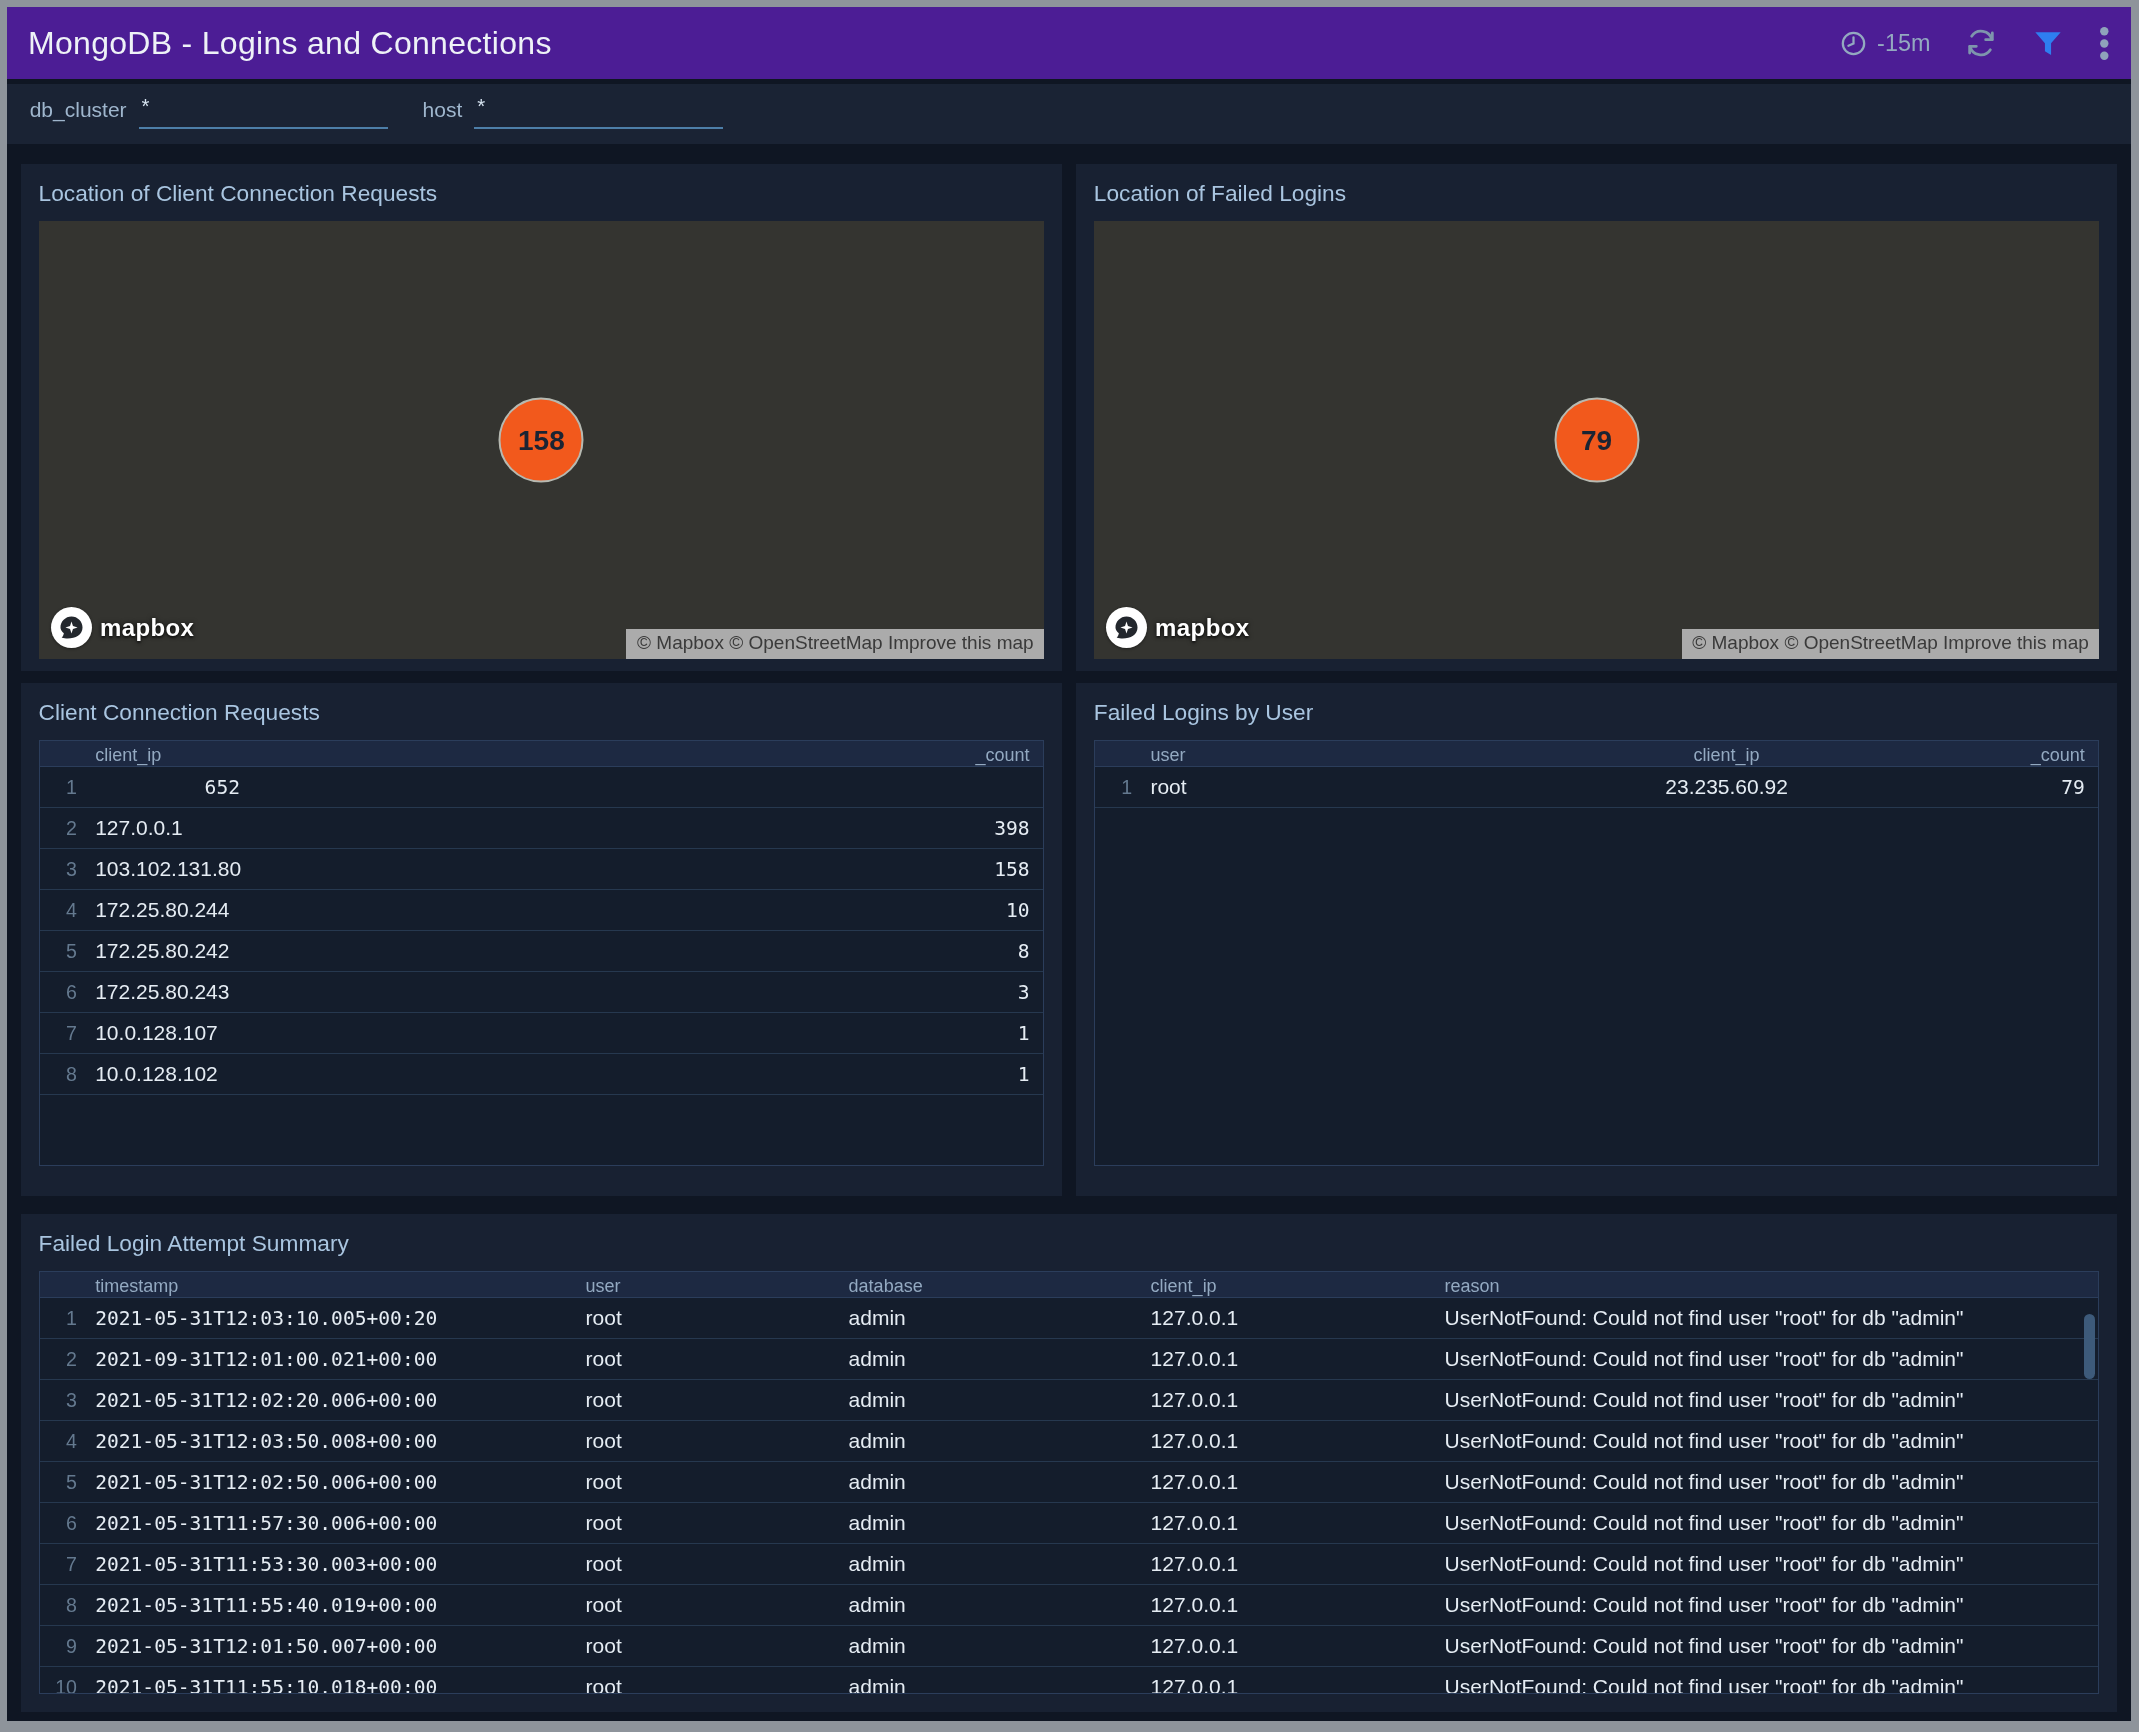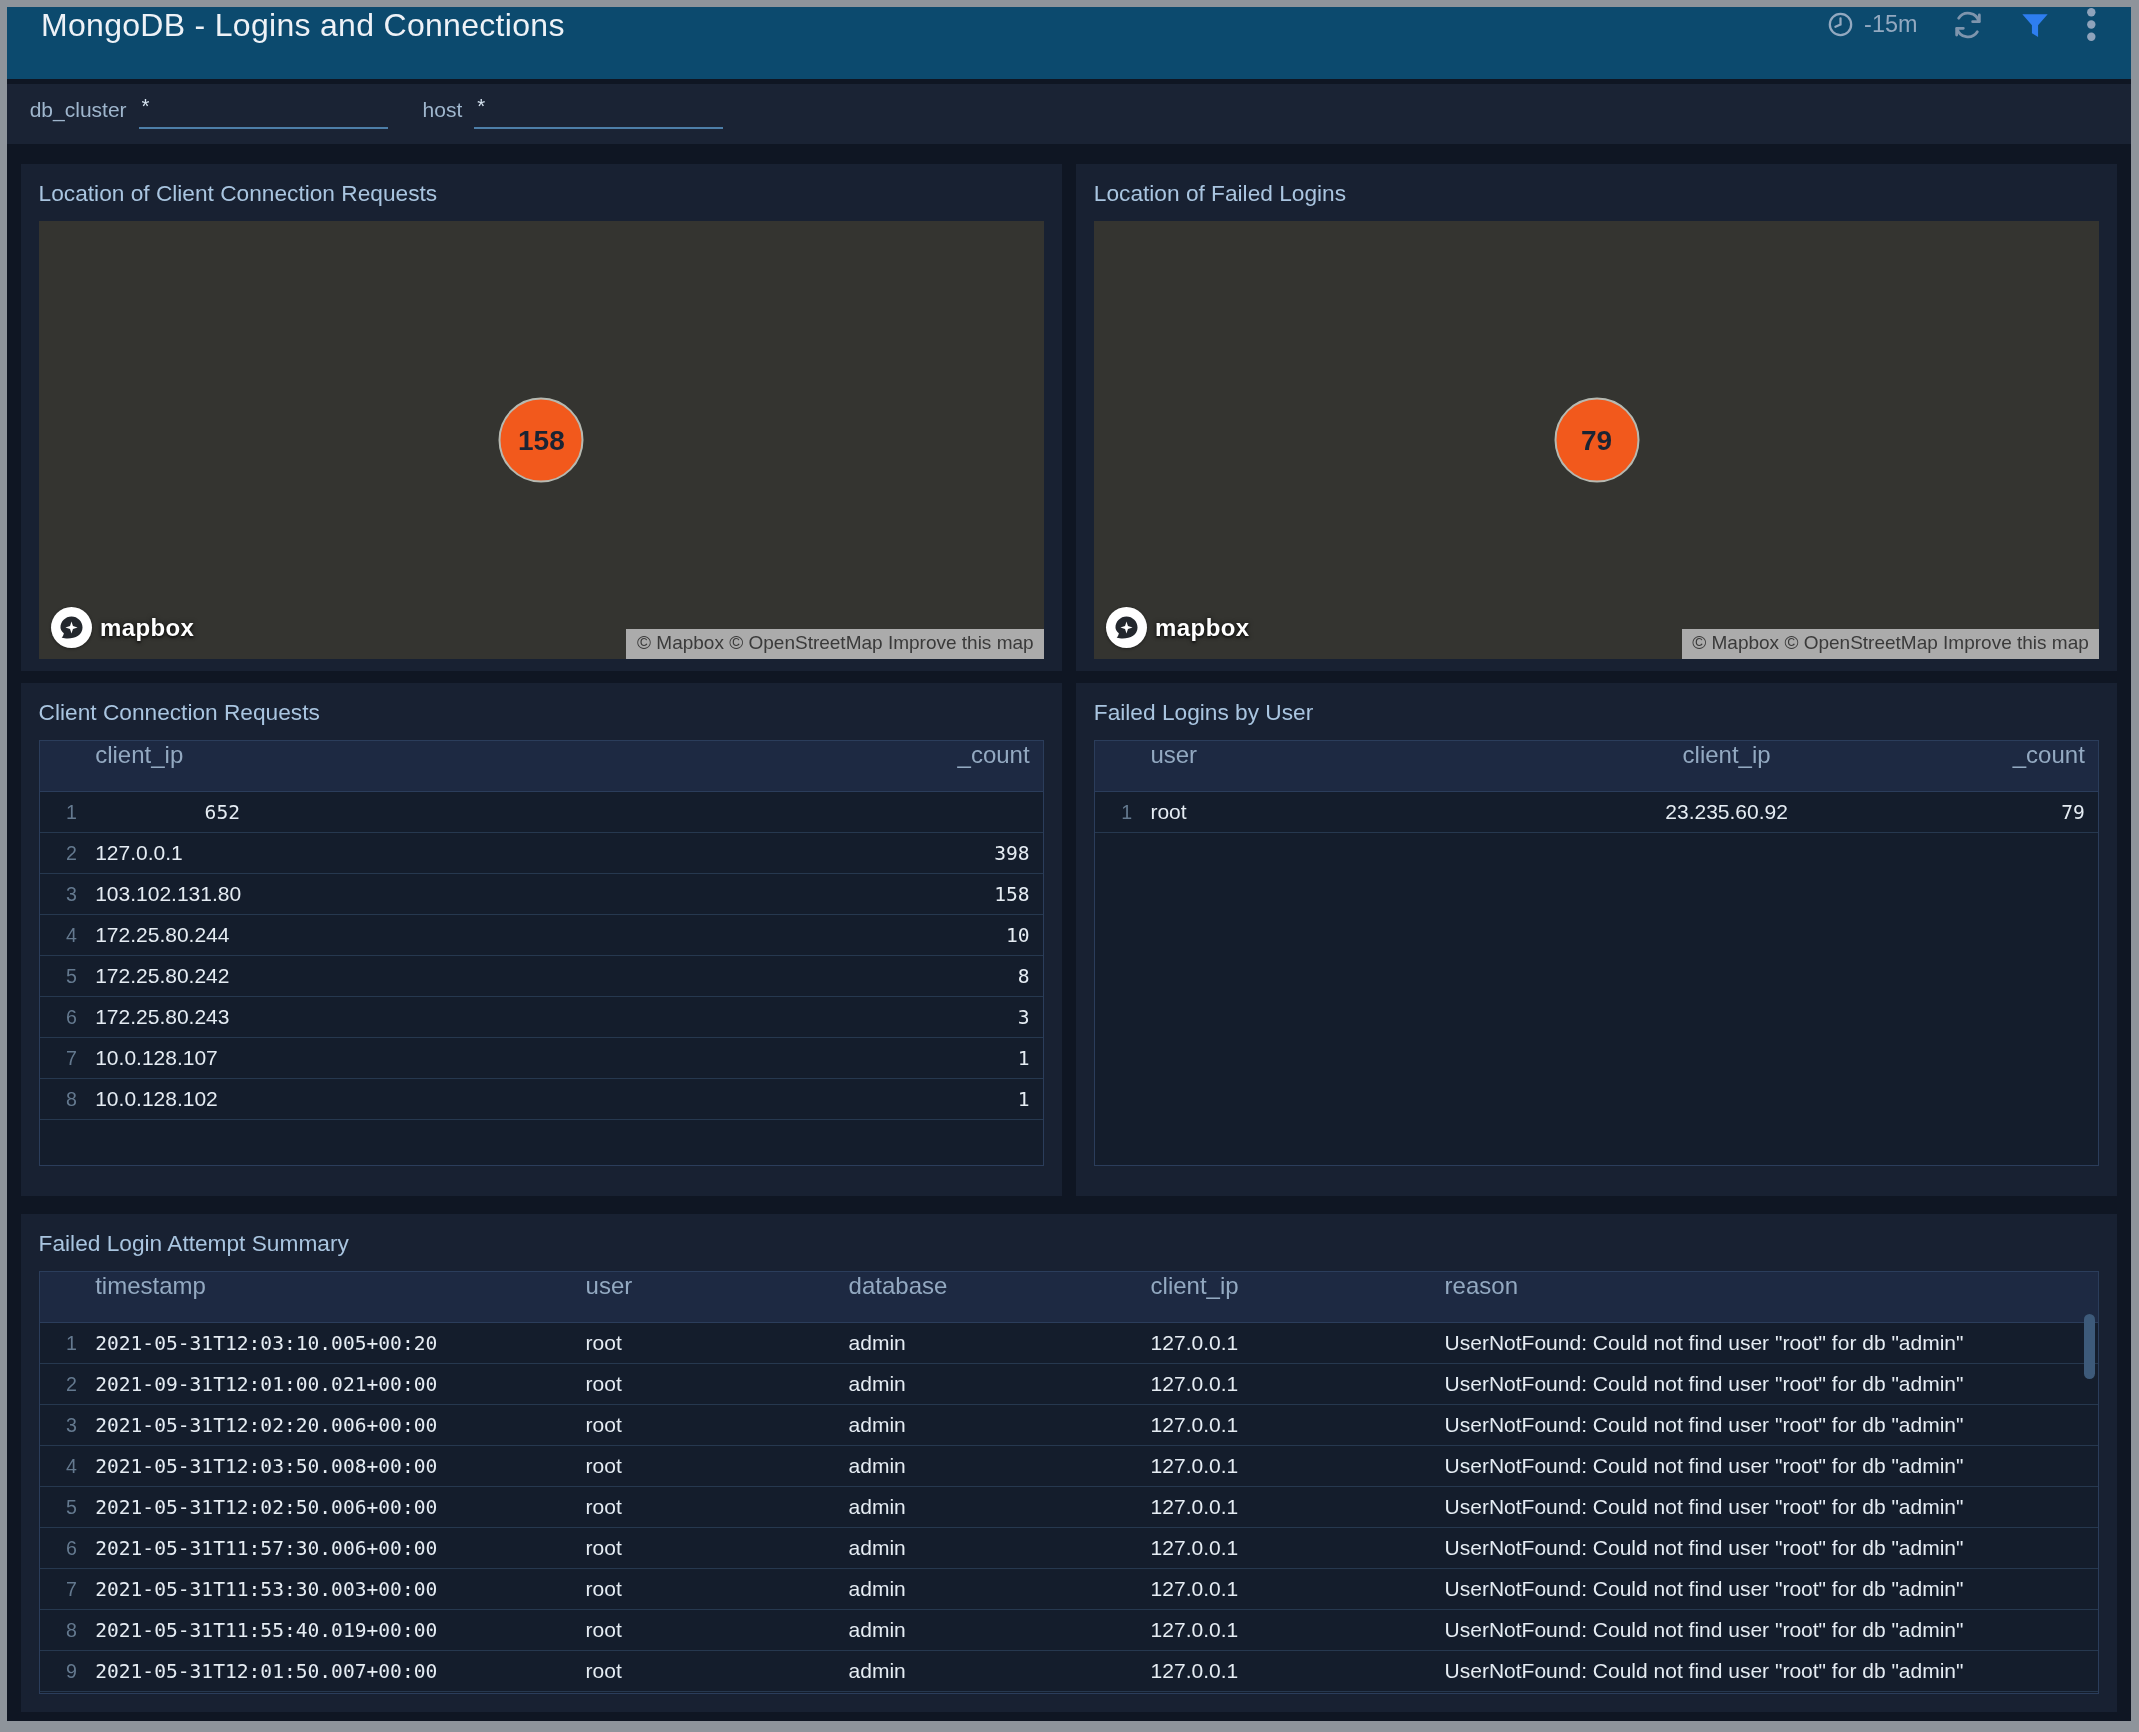--- a/index.html
+++ b/index.html
@@ -3,21 +3,21 @@
 <meta charset="utf-8">
 <style>
   * { margin:0; padding:0; box-sizing:border-box; }
   html,body { background:#8e949b; font-family:"Liberation Sans", sans-serif; }
   .frame {
     width:2140px; height:1732px;
     border:7.6px solid #8e949b; border-right-width:9.8px; border-bottom-width:11.3px;
     background:#0f1623; overflow:hidden; display:flex; flex-direction:column;
   }
   
-  .hdr { flex:none; height:72px; background:#0c4a6e; display:flex; align-items:flex-start; padding:0 34px; }
+  .hdr { flex:none; height:72px; background:#4c1d95; display:flex; align-items:center; padding:0 21px; }
   .hdr-title { font-size:32px; font-weight:400; color:#eef2f7; letter-spacing:0.3px; }
   .hdr-controls { margin-left:auto; display:flex; align-items:center; gap:35px; color:#7e95ad; }
   .time-range { display:flex; align-items:center; gap:9.8px; color:#93a9c0; font-size:23.4px; cursor:pointer; }
   .ico { display:block; }
   .icon-btn { background:none; border:none; cursor:pointer; color:#7e95ad; display:flex; align-items:center; }
   
   .filter-bar { flex:none; margin-top:5.3px; height:60px; background:#1a2334; display:flex; align-items:flex-start; padding:9px 22.7px 0; gap:35px; }
   .filter { display:flex; align-items:flex-start; gap:12px; }
   .filter-label { font-size:21px; color:#9fb6cd; padding-top:4.5px;text-align:center; }
   .filter-input { width:249px; background:transparent; border:none; border-bottom:2.3px solid #4d7ea8; outline:none;
@@ -41,22 +41,22 @@
   .mapbox-pin { width:41px; height:41px; background:#fff; border-radius:50%; display:flex; align-items:center; justify-content:center;
                 box-shadow:0 0.8px 3px rgba(0,0,0,0.45); }
   .mapbox-word { font-size:24px; font-weight:700; color:#fff; letter-spacing:0.4px;
                  text-shadow:0 0 5.3px rgba(0,0,0,0.65), 0 1.5px 2.3px rgba(0,0,0,0.5); }
   .attribution { position:absolute; right:0; bottom:0; background:rgba(178,178,178,0.95); color:#3a3a3a;
                  font-size:19px; padding:3px 10.6px 5.3px; cursor:pointer; }
   
   .data-table { border:1.5px solid #2b3d5b; background:#141d2c; position:relative; overflow:hidden; }
   .h-fixed { height:426px; }
   .h-summary { height:423px; }
-  .thead { display:flex; align-items:flex-start; height:51px; background:#1d2942; border-bottom:1.5px solid #2b3d5b;
-           color:#93a9c1; font-size:24px; }
+  .thead { display:flex; align-items:flex-end; height:26px; background:#1d2942; border-bottom:1.5px solid #2b3d5b;
+           color:#93a9c1; font-size:18px; }
   .trow { display:flex; align-items:center; height:41px; border-bottom:1.5px solid #26384f; color:#e5ecf3; font-size:21px; }
   .tnum { flex:none; width:48px; text-align:right; padding-right:10.6px; color:#64798f; font-size:19.6px; }
   .mono { font-family:"DejaVu Sans Mono", monospace; font-size:19.6px; }
   
   .c-ip { flex:1; padding-left:7.6px; }
   .c-count { flex:none; width:166px; text-align:right; padding-right:13.6px; }
   
   .f-user { flex:none; width:378px; padding-left:7.6px; }
   .f-ip { flex:1; text-align:center; }
   .f-count { flex:none; width:166px; text-align:right; padding-right:13.6px; }

